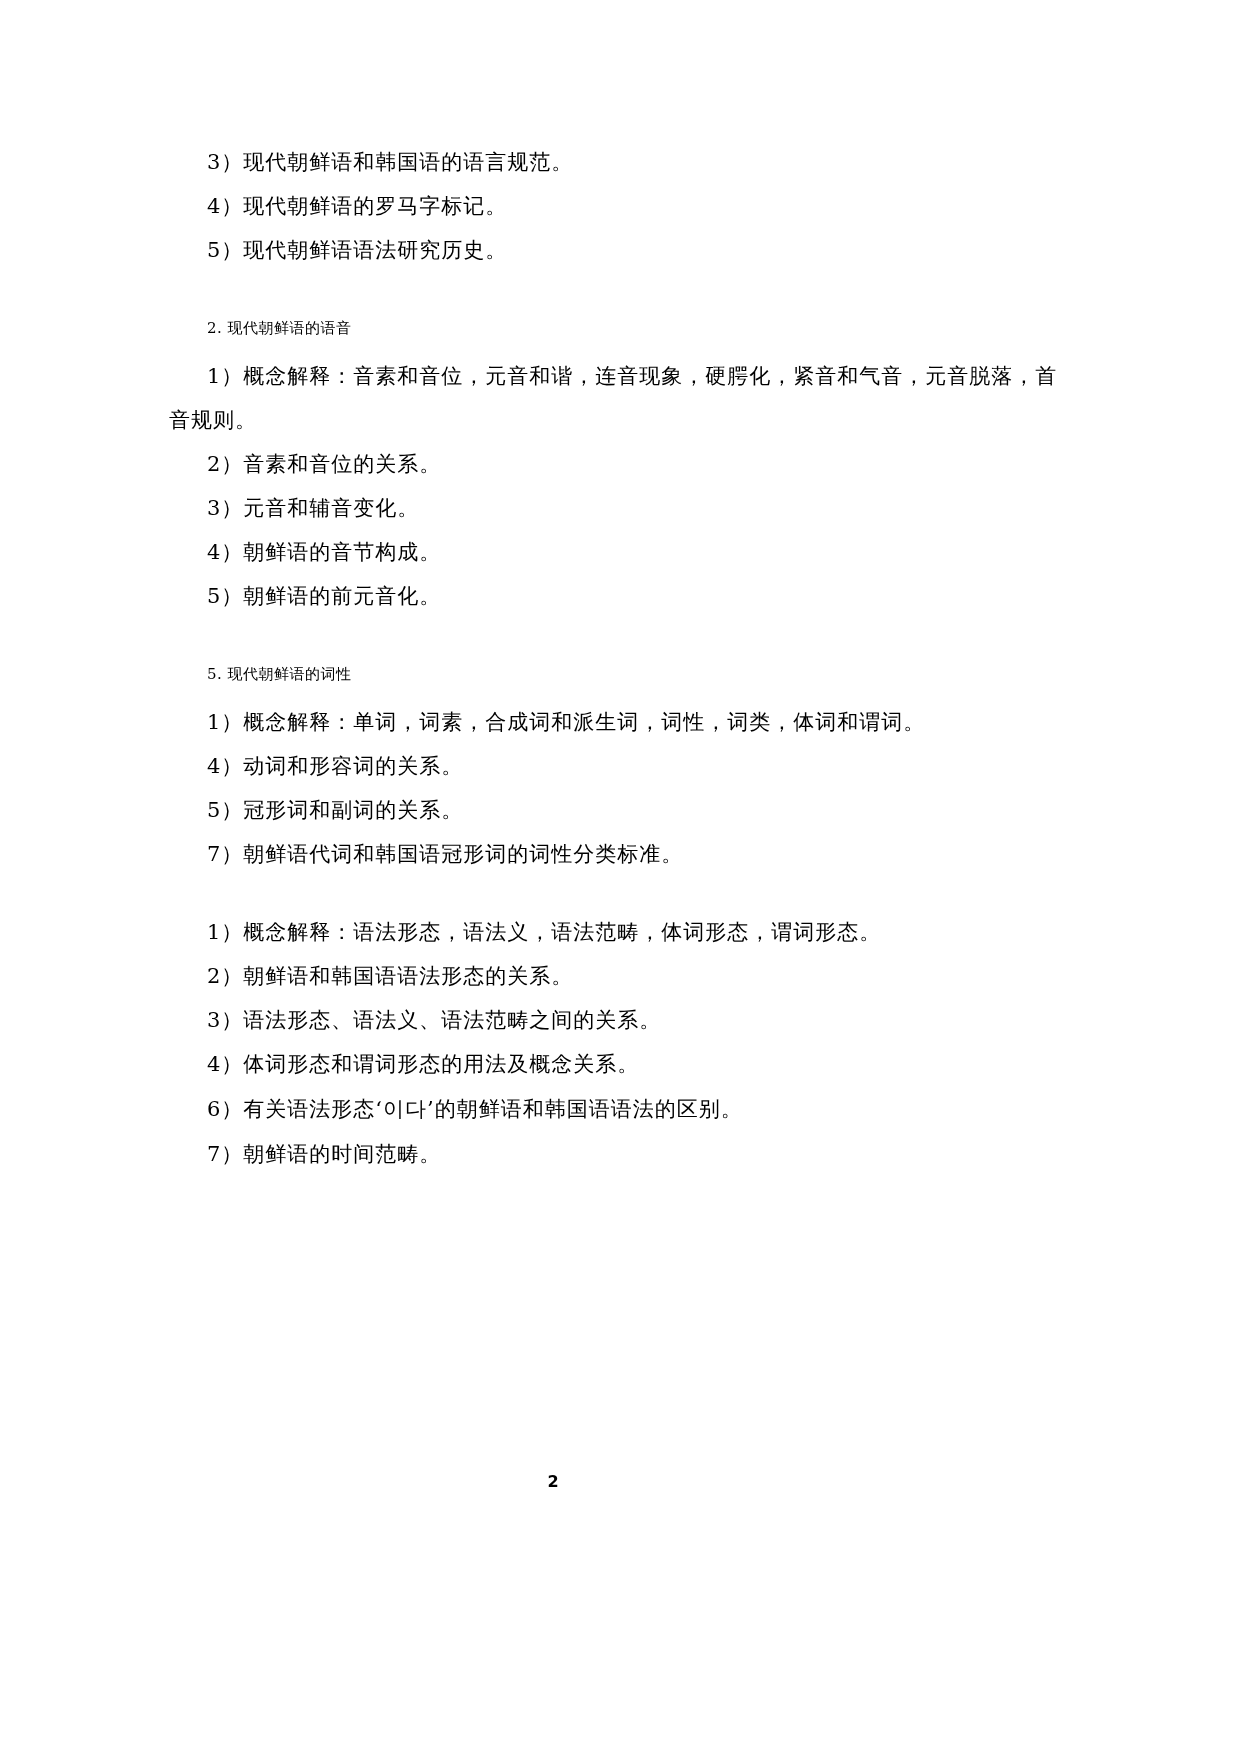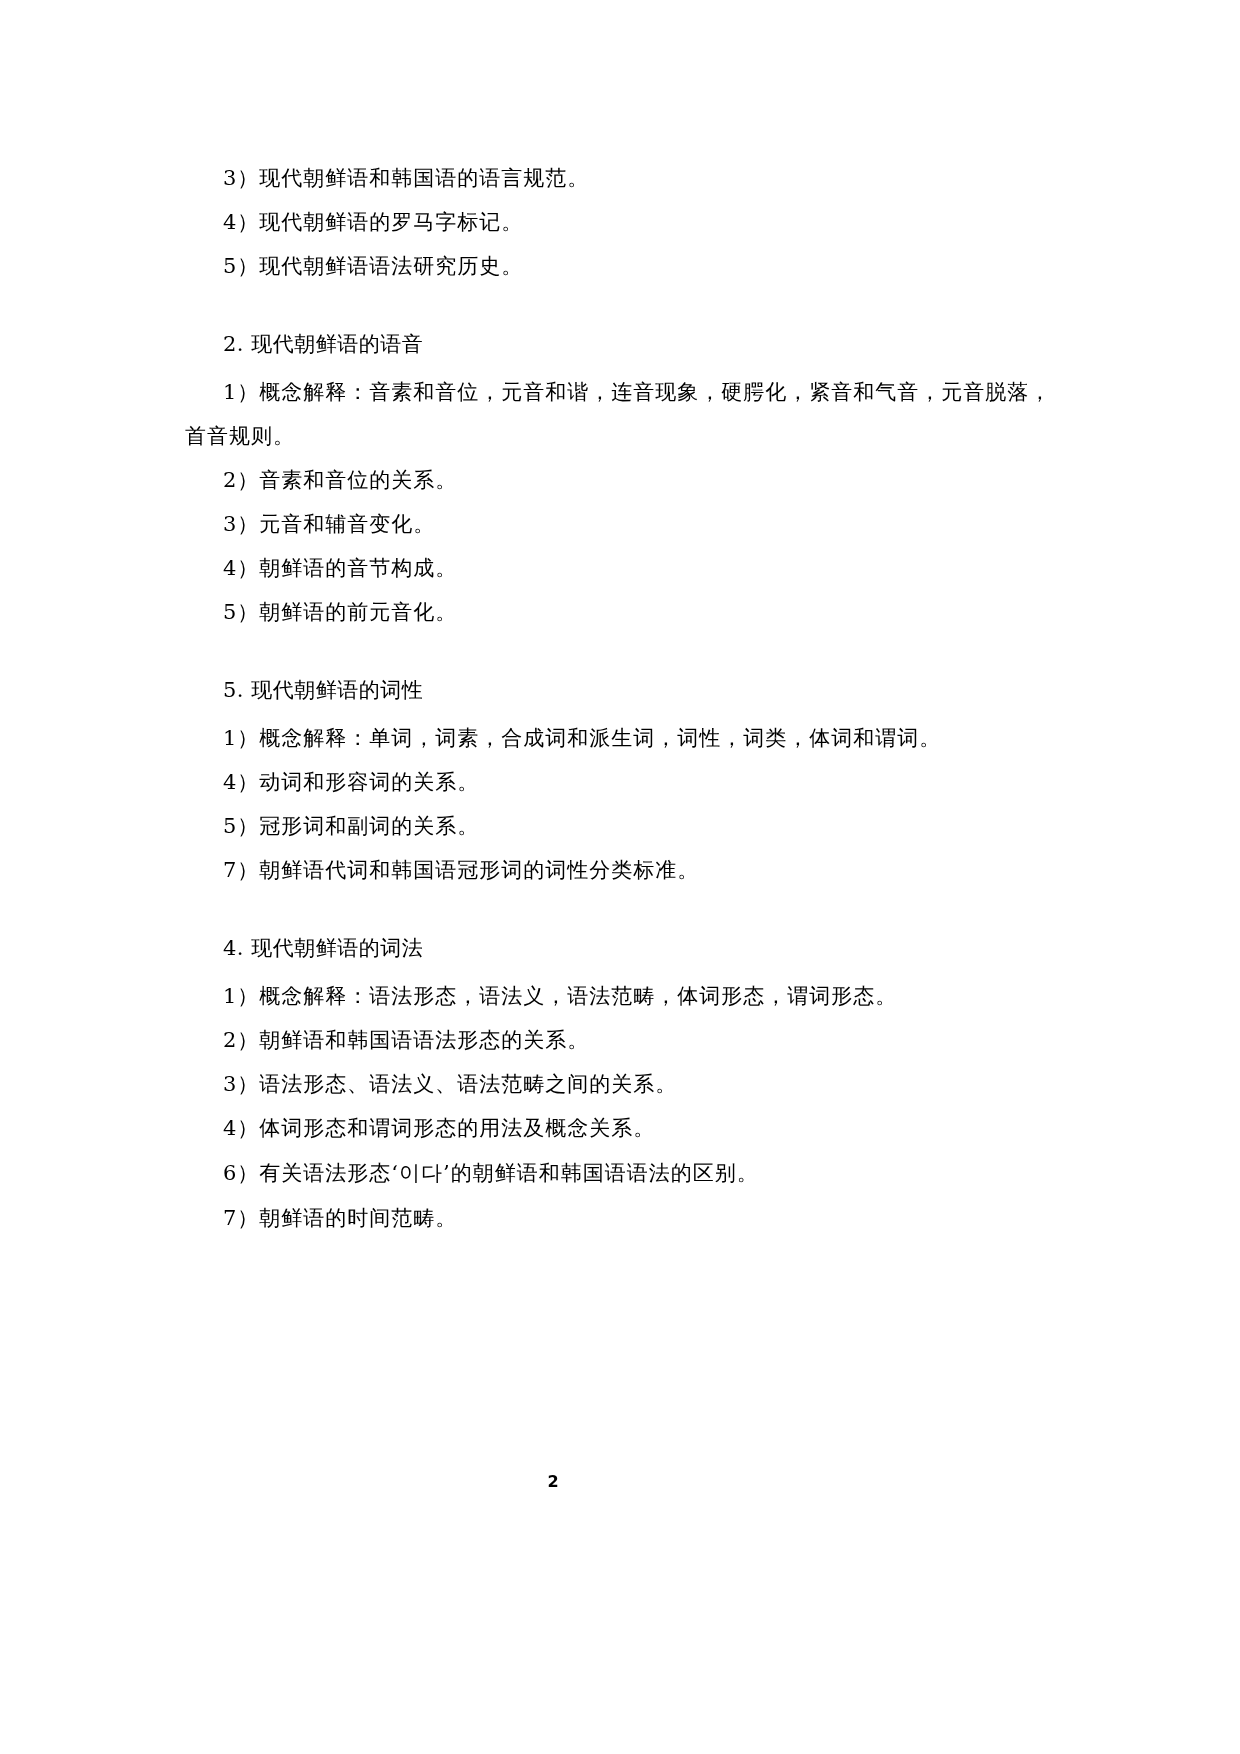--- a/index.html
+++ b/index.html
@@ -15,39 +15,39 @@
       font-family: "DejaVu Serif", "Liberation Serif", serif;
       color: #000000;
     }
     .page {
       position: absolute;
       left: 169px;
       top: 140px;
       width: 910px;
     }
     .section {
-      margin: 16px;
+      margin: 0;
     }
     .section + .section {
       margin-top: 34px;
     }
     .line {
       font-size: 21px;
       line-height: 44px;
       margin: 0;
       text-indent: 38px;
       letter-spacing: 1px;
       white-space: normal;
       word-break: break-all;
     }
     .line.wide {
       line-height: 46px;
     }
     .heading {
-      font-size: 21px;
+      font-size: 15px;
       line-height: 44px;
       text-indent: 38px;
       margin: 0 0 4px 0;
       letter-spacing: 0.5px;
     }
     .page-number {
       position: absolute;
       top: 1472px;
       left: 0;
       width: 1106px;
@@ -79,21 +79,20 @@
 
   <div class="section">
     <p class="heading">5. 现代朝鲜语的词性</p>
     <p class="line">1）概念解释：单词，词素，合成词和派生词，词性，词类，体词和谓词。</p>
     <p class="line">4）动词和形容词的关系。</p>
     <p class="line">5）冠形词和副词的关系。</p>
     <p class="line">7）朝鲜语代词和韩国语冠形词的词性分类标准。</p>
   </div>
 
   <div class="section">
-    <p class="heading">4. 现代朝鲜语的词法</p>
     <p class="line">1）概念解释：语法形态，语法义，语法范畴，体词形态，谓词形态。</p>
     <p class="line">2）朝鲜语和韩国语语法形态的关系。</p>
     <p class="line">3）语法形态、语法义、语法范畴之间的关系。</p>
     <p class="line">4）体词形态和谓词形态的用法及概念关系。</p>
     <p class="line wide">6）有关语法形态‘이다’的朝鲜语和韩国语语法的区别。</p>
     <p class="line">7）朝鲜语的时间范畴。</p>
   </div>
 
 </div>
 

